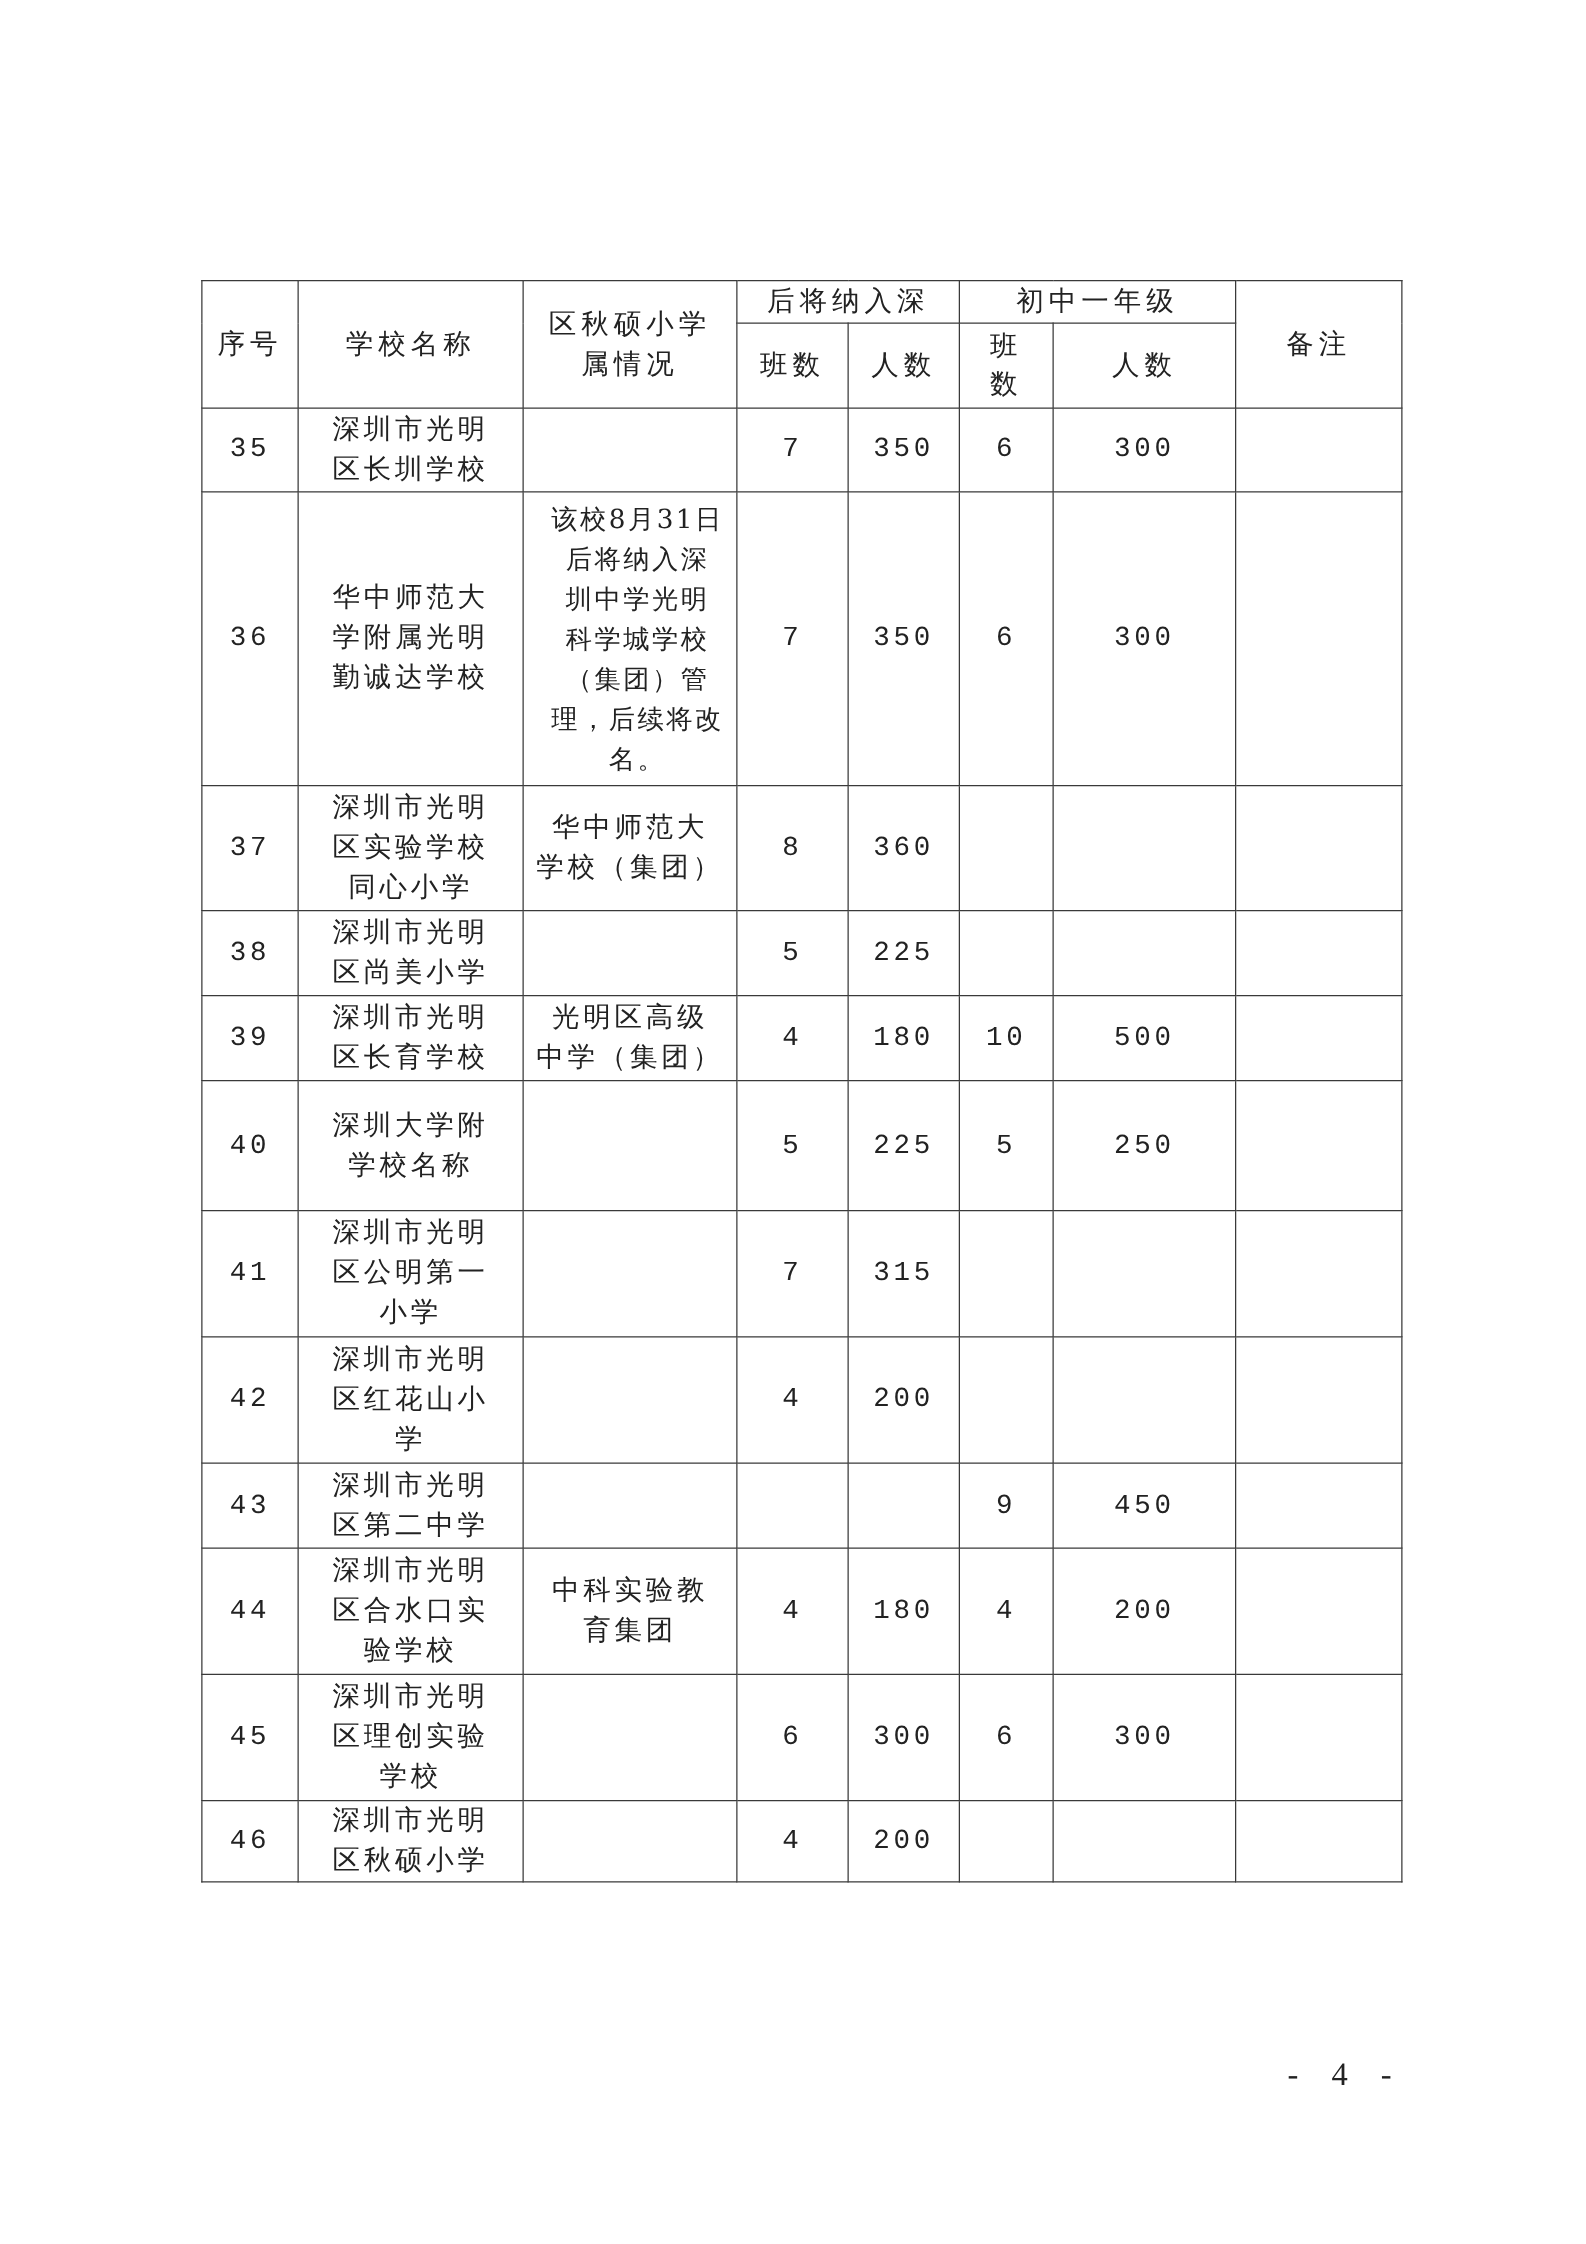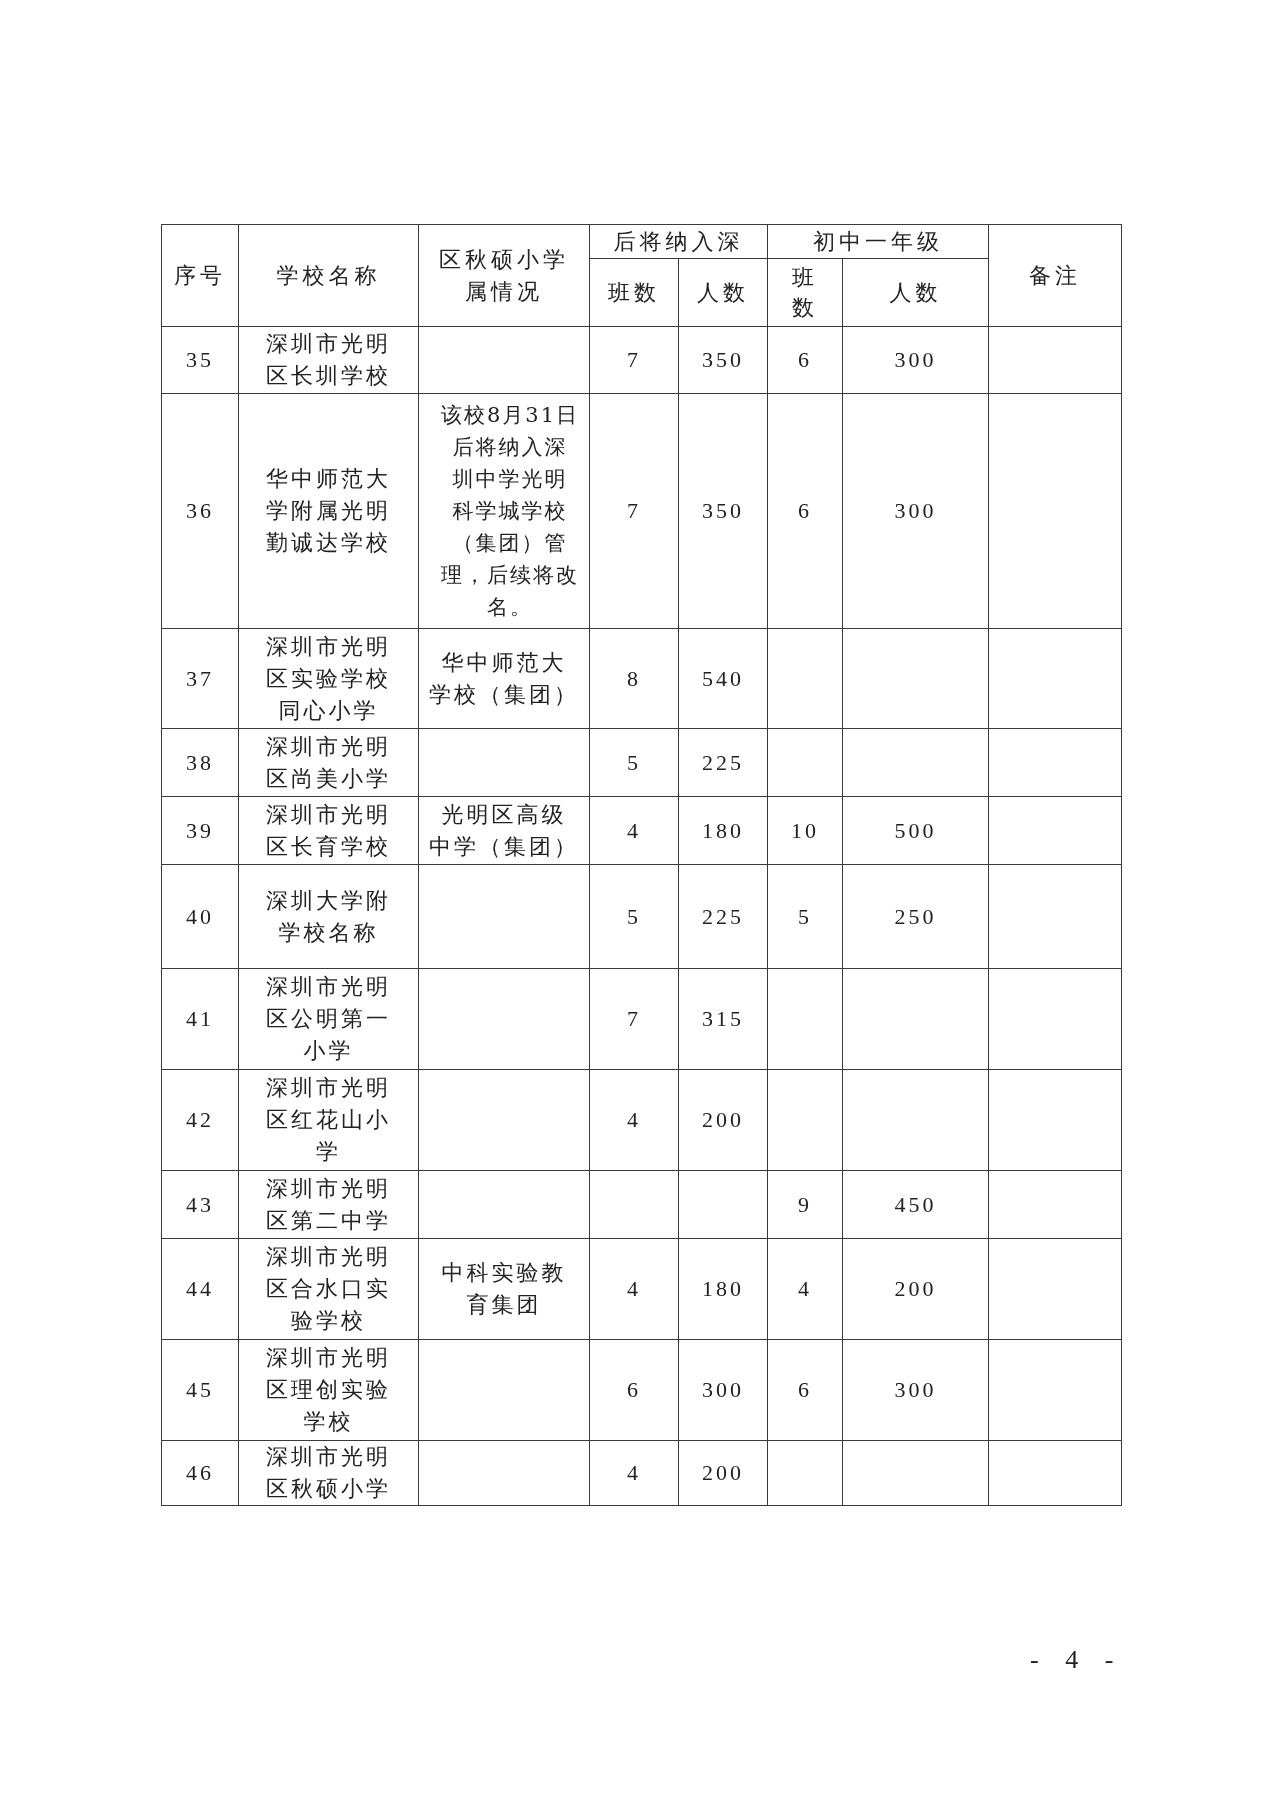--- a/index.html
+++ b/index.html
@@ -38,21 +38,21 @@
       font-size: 22px;
       line-height: 32px;
       letter-spacing: 3px;
       color: #222;
     }
     table.enroll th {
       font-size: 22px;
       letter-spacing: 4px;
     }
     .num {
-      font-family: Liberation Serif, serif;
+      font-family: Liberation Mono, monospace;
       font-size: 23px;
       letter-spacing: 0;
     }
     .school, .group {
       white-space: pre-line;
     }
     .group-left {
       text-align: center;
       padding-left: 12px !important;
     }
@@ -130,21 +130,21 @@
         <td></td>
       </tr>
       <tr style="height:100px">
         <td class="num">37</td>
         <td class="school">深圳市光明
 区实验学校
 同心小学</td>
         <td class="group">华中师范大
 学校（集团）</td>
         <td class="num">8</td>
-        <td class="num">540</td>
+        <td class="num">360</td>
         <td class="num"></td>
         <td class="num"></td>
         <td></td>
       </tr>
       <tr style="height:68px">
         <td class="num">38</td>
         <td class="school">深圳市光明
 区尚美小学</td>
         <td class="group"></td>
         <td class="num">5</td>

